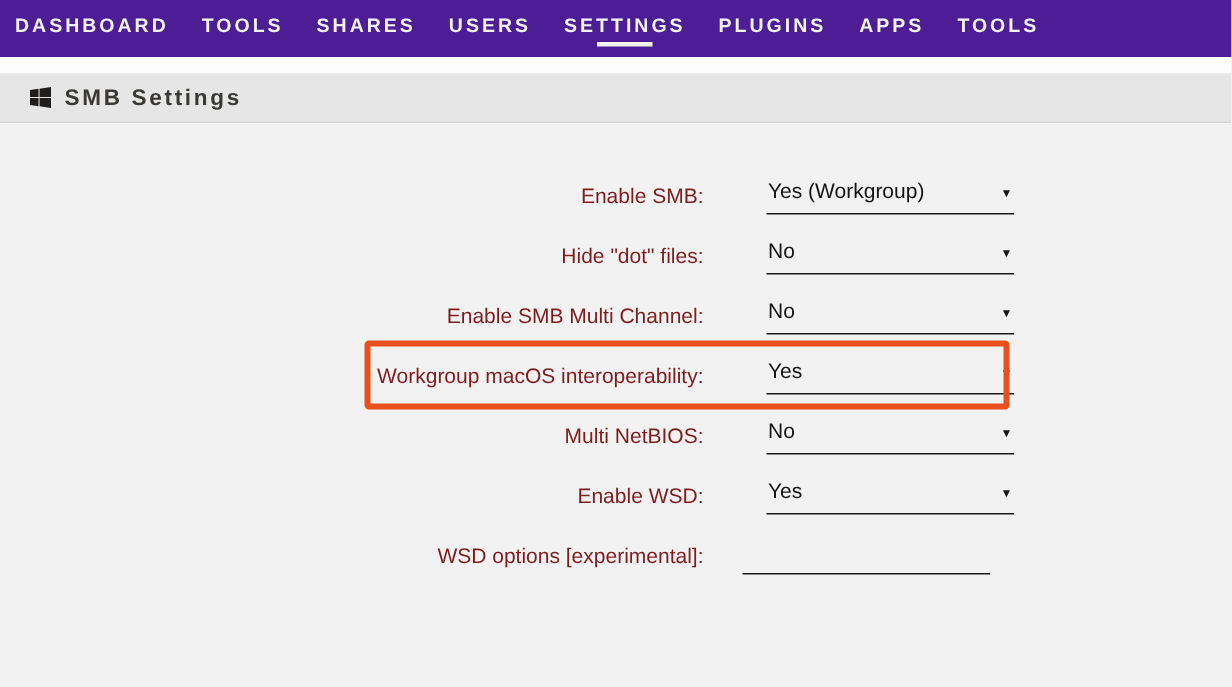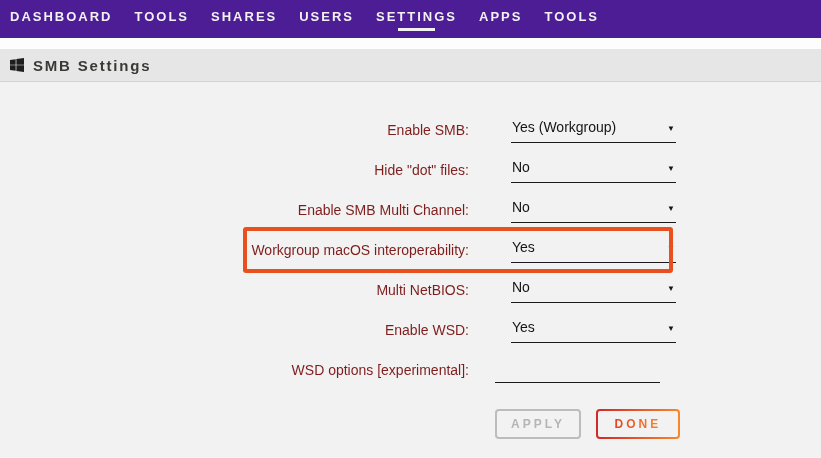--- a/index.html
+++ b/index.html
@@ -49,21 +49,21 @@
   
   .strip { height: 11px; background: #fdfdfd; }
 
   
   .page-header {
     height: 33px;
     background: #e6e6e6;
     border-bottom: 1px solid #d4d4d4;
     display: flex;
     align-items: center;
-    padding-left: 10px;
+    padding-left: 20px;
   }
   .win-icon { width: 14px; height: 14px; display: inline-block; }
   .page-title {
     margin-left: 9px;
     font-size: 15px;
     letter-spacing: 1.8px;
     color: #3a3936;
   }
 
   
@@ -170,20 +170,21 @@
 </style>
 </head>
 <body>
 
 <nav class="topnav">
   <div class="nav-item">DASHBOARD</div>
   <div class="nav-item">TOOLS</div>
   <div class="nav-item">SHARES</div>
   <div class="nav-item">USERS</div>
   <div class="nav-item active">SETTINGS</div>
+  <div class="nav-item">PLUGINS</div>
   <div class="nav-item">APPS</div>
   <div class="nav-item">TOOLS</div>
 </nav>
 
 <div class="strip"></div>
 
 <header class="page-header">
   <span class="win-icon">
     <svg viewBox="0 0 88 88" width="14" height="14" fill="#1f1e1d" aria-hidden="true">
       <path d="M0 12.5 L35.7 7.6 V42.2 H0 Z"></path>
@@ -244,20 +245,14 @@
       <span class="value">Yes</span>
       <span class="arrow">▼</span>
     </div>
   </div>
 
   <div class="form-row">
     <div class="form-label">WSD options [experimental]:</div>
     <input class="text-control" type="text" value="" style="">
   </div>
 
-  <div class="button-row">
-    <button class="btn btn-apply">APPLY</button>
-    <button class="btn btn-done">
-      <span class="done-label">DONE</span>
-    </button>
-  </div>
 
 </main>
 
 </body></html>

